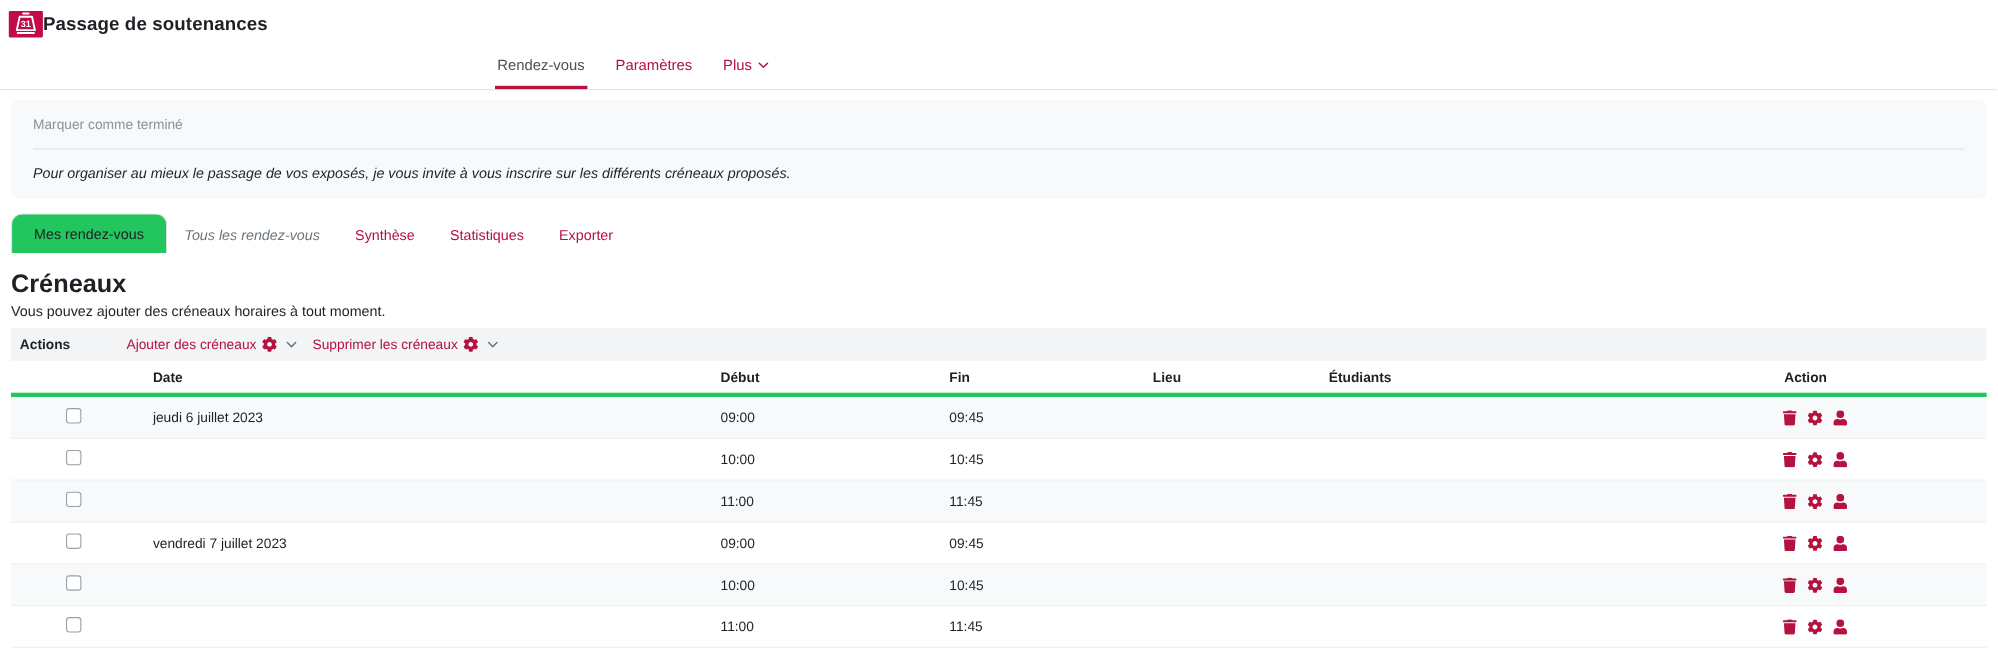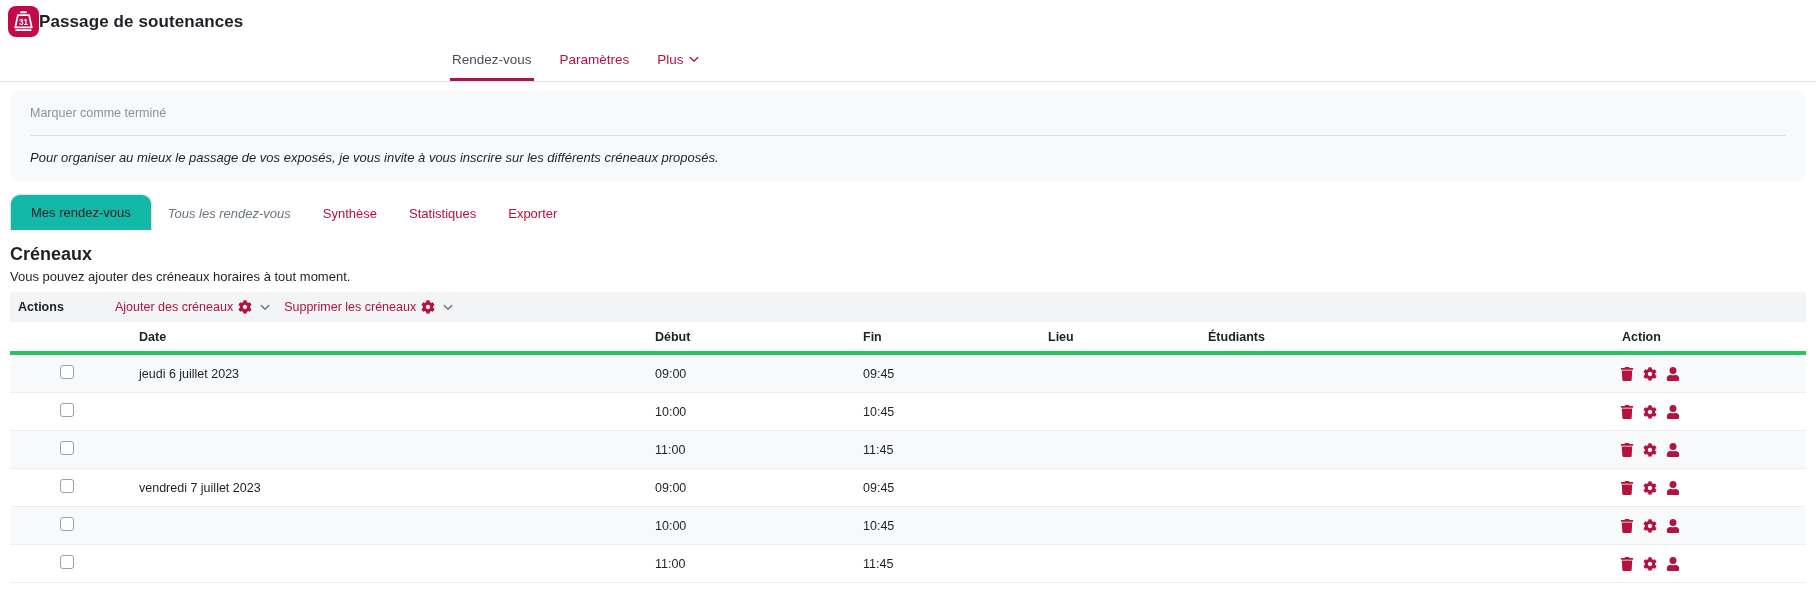--- a/index.html
+++ b/index.html
@@ -1,21 +1,21 @@
 <!DOCTYPE html>
 <html lang="fr" style="--accent: #b4123f; --accent-strong: #c20b46; --page-text: #1d2125; --muted: #8a9299; --stripe: #f8f9fa; --panel: #f8f9fa; --bar: #f2f4f5; --border: #dee2e6;"><head>
 <meta charset="utf-8">
 <style>
   * { margin:0; padding:0; box-sizing:border-box; }
   html,body { width:1816px; height:609px; background:#fff; overflow:hidden;
     font-family:"Liberation Sans", sans-serif; color:var(--page-text,#1d2125); }
 
   
   .app-header { display:flex; align-items:center; padding:7px 8px 4px 8px; height:40px; }
-  .app-icon { width:31px; height:31px; border-radius:8px; background:var(--accent-strong,#c20b46);
+  .app-icon { width:31px; height:24px; border-radius:1px; background:var(--accent-strong,#c20b46);
     display:flex; align-items:center; justify-content:flex-start; flex:0 0 auto; }
   .app-title { font-size:17px; font-weight:700; letter-spacing:.1px; }
 
   
   .top-nav { display:flex; align-items:stretch; height:42px; border-bottom:1px solid var(--border,#dee2e6);
     padding-left:438px; }
   .nav-item { display:flex; align-items:center; gap:5px; font-size:13.5px; margin:0 12px;
     padding:0 2px; color:var(--accent,#b4123f); cursor:pointer; border-bottom:3px solid transparent; }
   .nav-item.active { color:#495057; border-bottom-color:var(--accent,#b4123f); }
   .chev { display:inline-block; }
@@ -23,27 +23,27 @@
   
   .panel { margin:9px 10px 0 10px; background:var(--panel,#f8f9fa); border-radius:8px;
     padding:15px 20px 16px 20px; }
   .completion-label { font-size:12.5px; color:var(--muted,#8a9299); }
   .panel-divider { border:none; border-top:1px solid #dcdfe3; margin:15px 0 14px 0; }
   .intro-text { font-size:13px; color:var(--page-text,#1d2125);font-style:italic; }
 
   
   .tab-row { display:flex; align-items:flex-end; margin:13px 10px 0 10px; height:37px; }
   .tab { font-size:13px; cursor:pointer; padding:10px 16px; white-space:nowrap; }
-  .tab.active { background:#14b8a6; border:1px solid var(--border,#dee2e6); border-bottom-color:#fff;
+  .tab.active { background:#22c55e; border:1px solid var(--border,#dee2e6); border-bottom-color:#fff;
     border-radius:10px 10px 0 0; color:var(--page-text,#1d2125); padding:10px 20px; }
   .tab.disabled { color:#6c757d; font-style:italic; cursor:default; }
   .tab.link { color:var(--accent,#b4123f); }
 
   
-  .section-title { font-size:18px; font-weight:700; margin:13px 10px 4px 10px; }
+  .section-title { font-size:23px; font-weight:700; margin:13px 10px 4px 10px; }
   .section-subtitle { font-size:13px; margin:0 10px 8px 10px; }
 
   
   .actions-bar { margin:0 10px; background:var(--bar,#f2f4f5); display:flex; align-items:center;
     min-height:30px; padding:4px 8px; font-size:12.5px; }
   .actions-label { font-weight:700; width:97px; flex:0 0 auto; }
   .action-link { display:inline-flex; align-items:center; gap:5px; color:var(--accent,#b4123f);
     cursor:pointer; margin-right:14px; }
   .action-link .gear-svg { width:14px; height:14px; }
   .caret { color:#6a7076; margin-left:-6px; margin-right:14px; cursor:pointer; }

